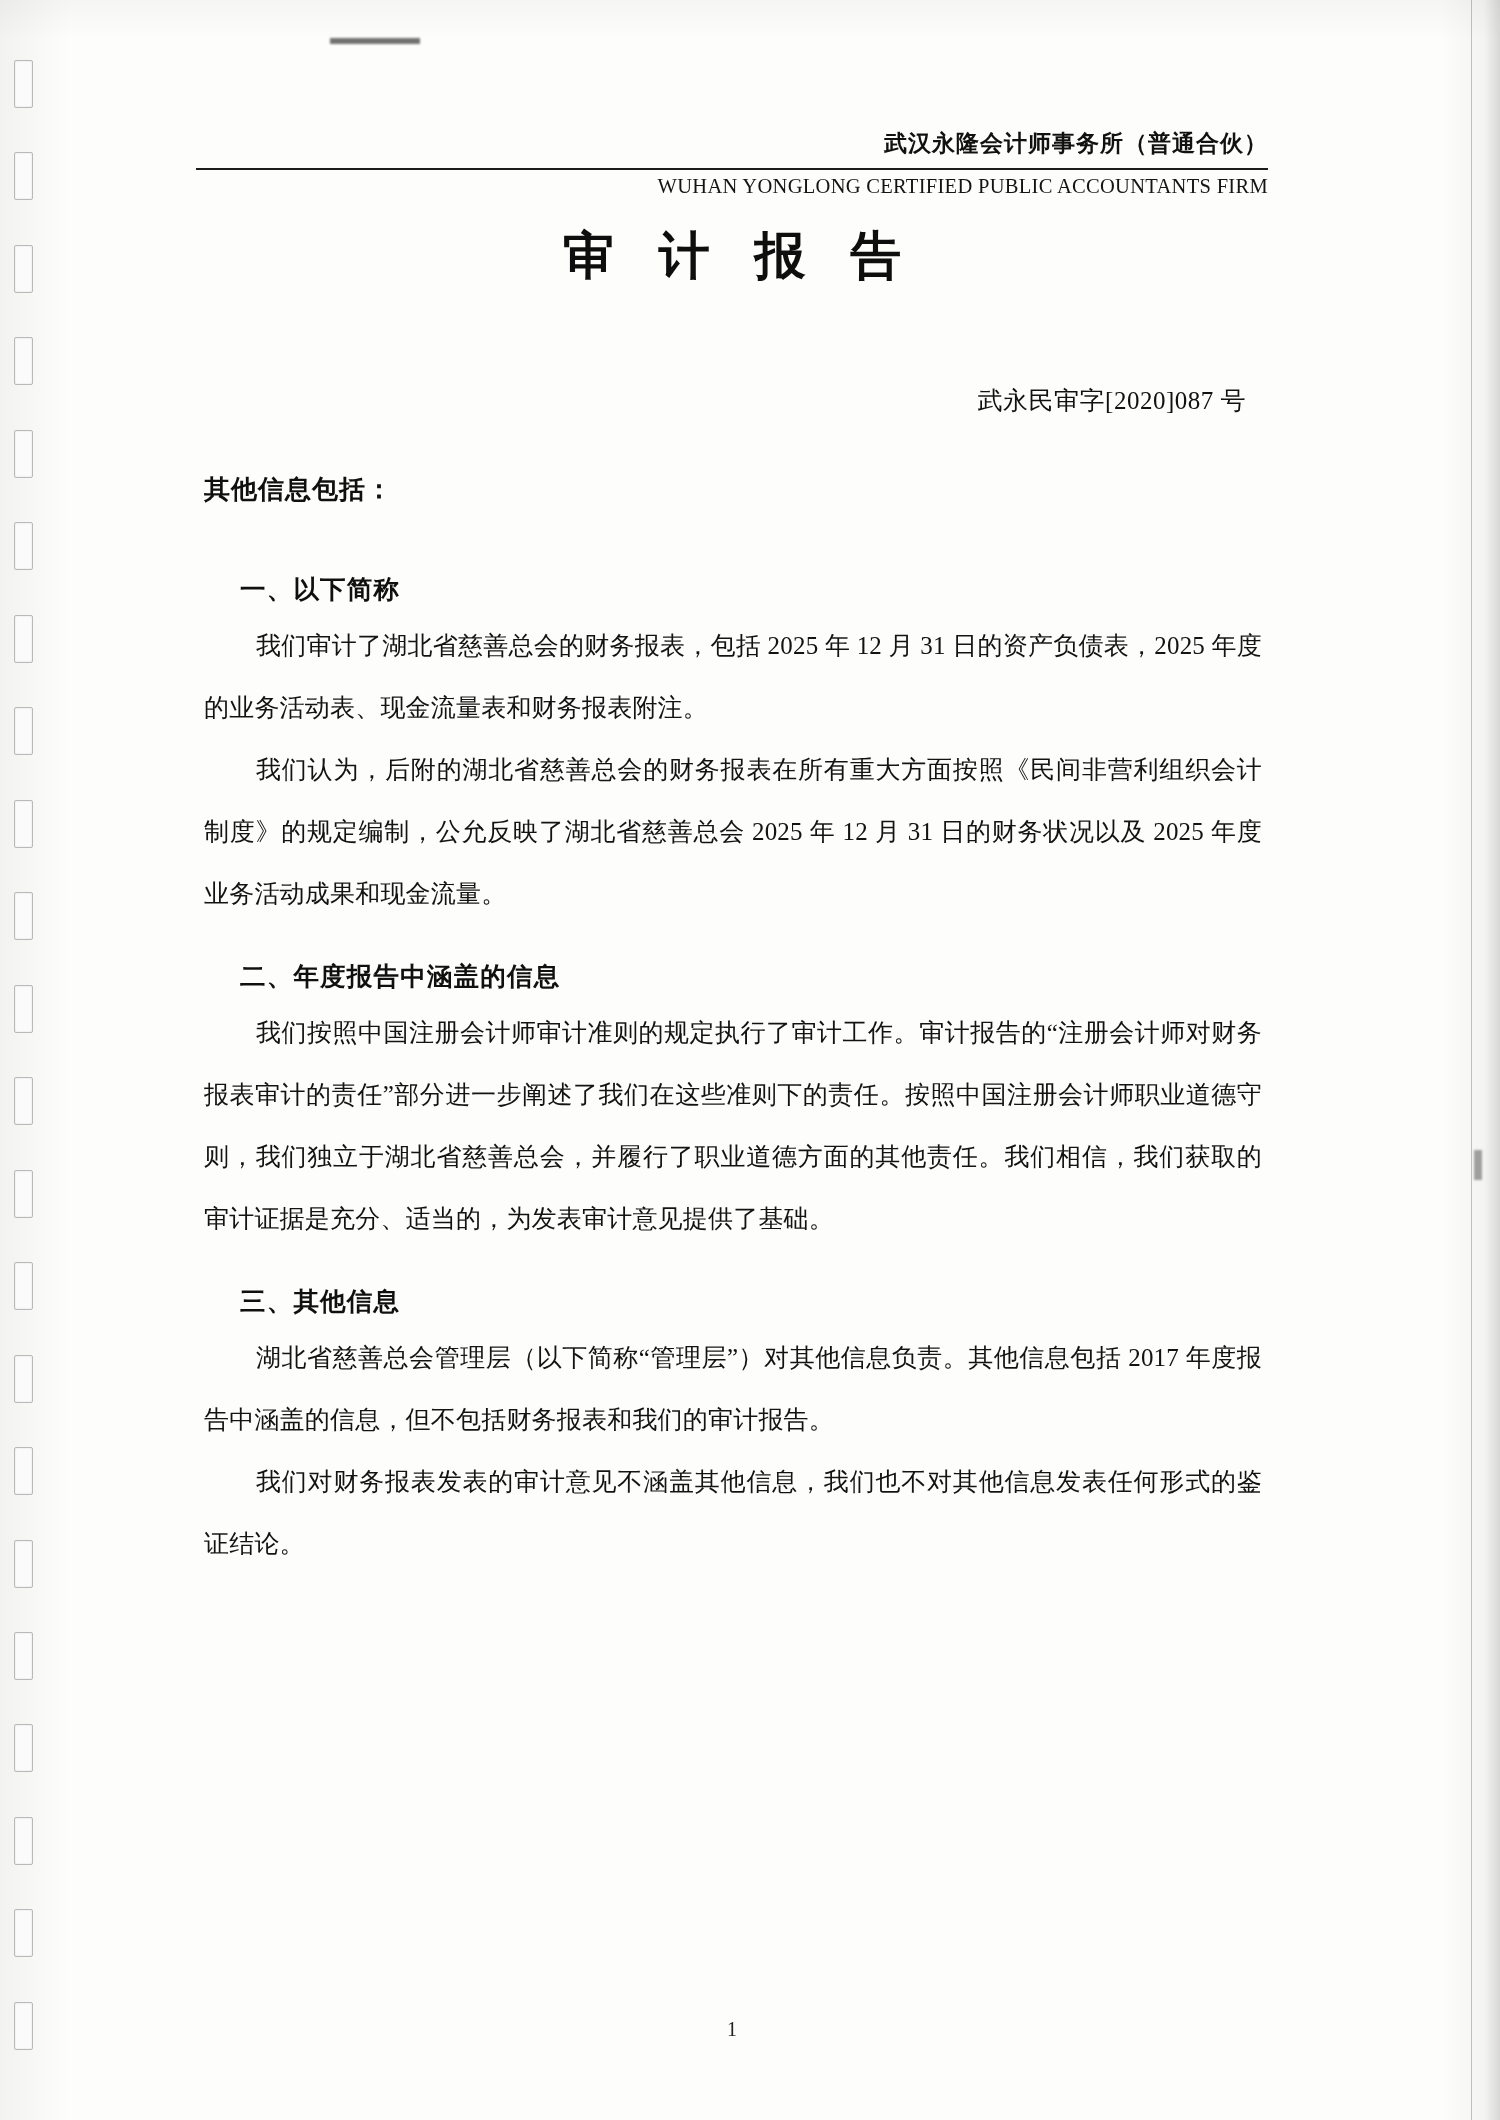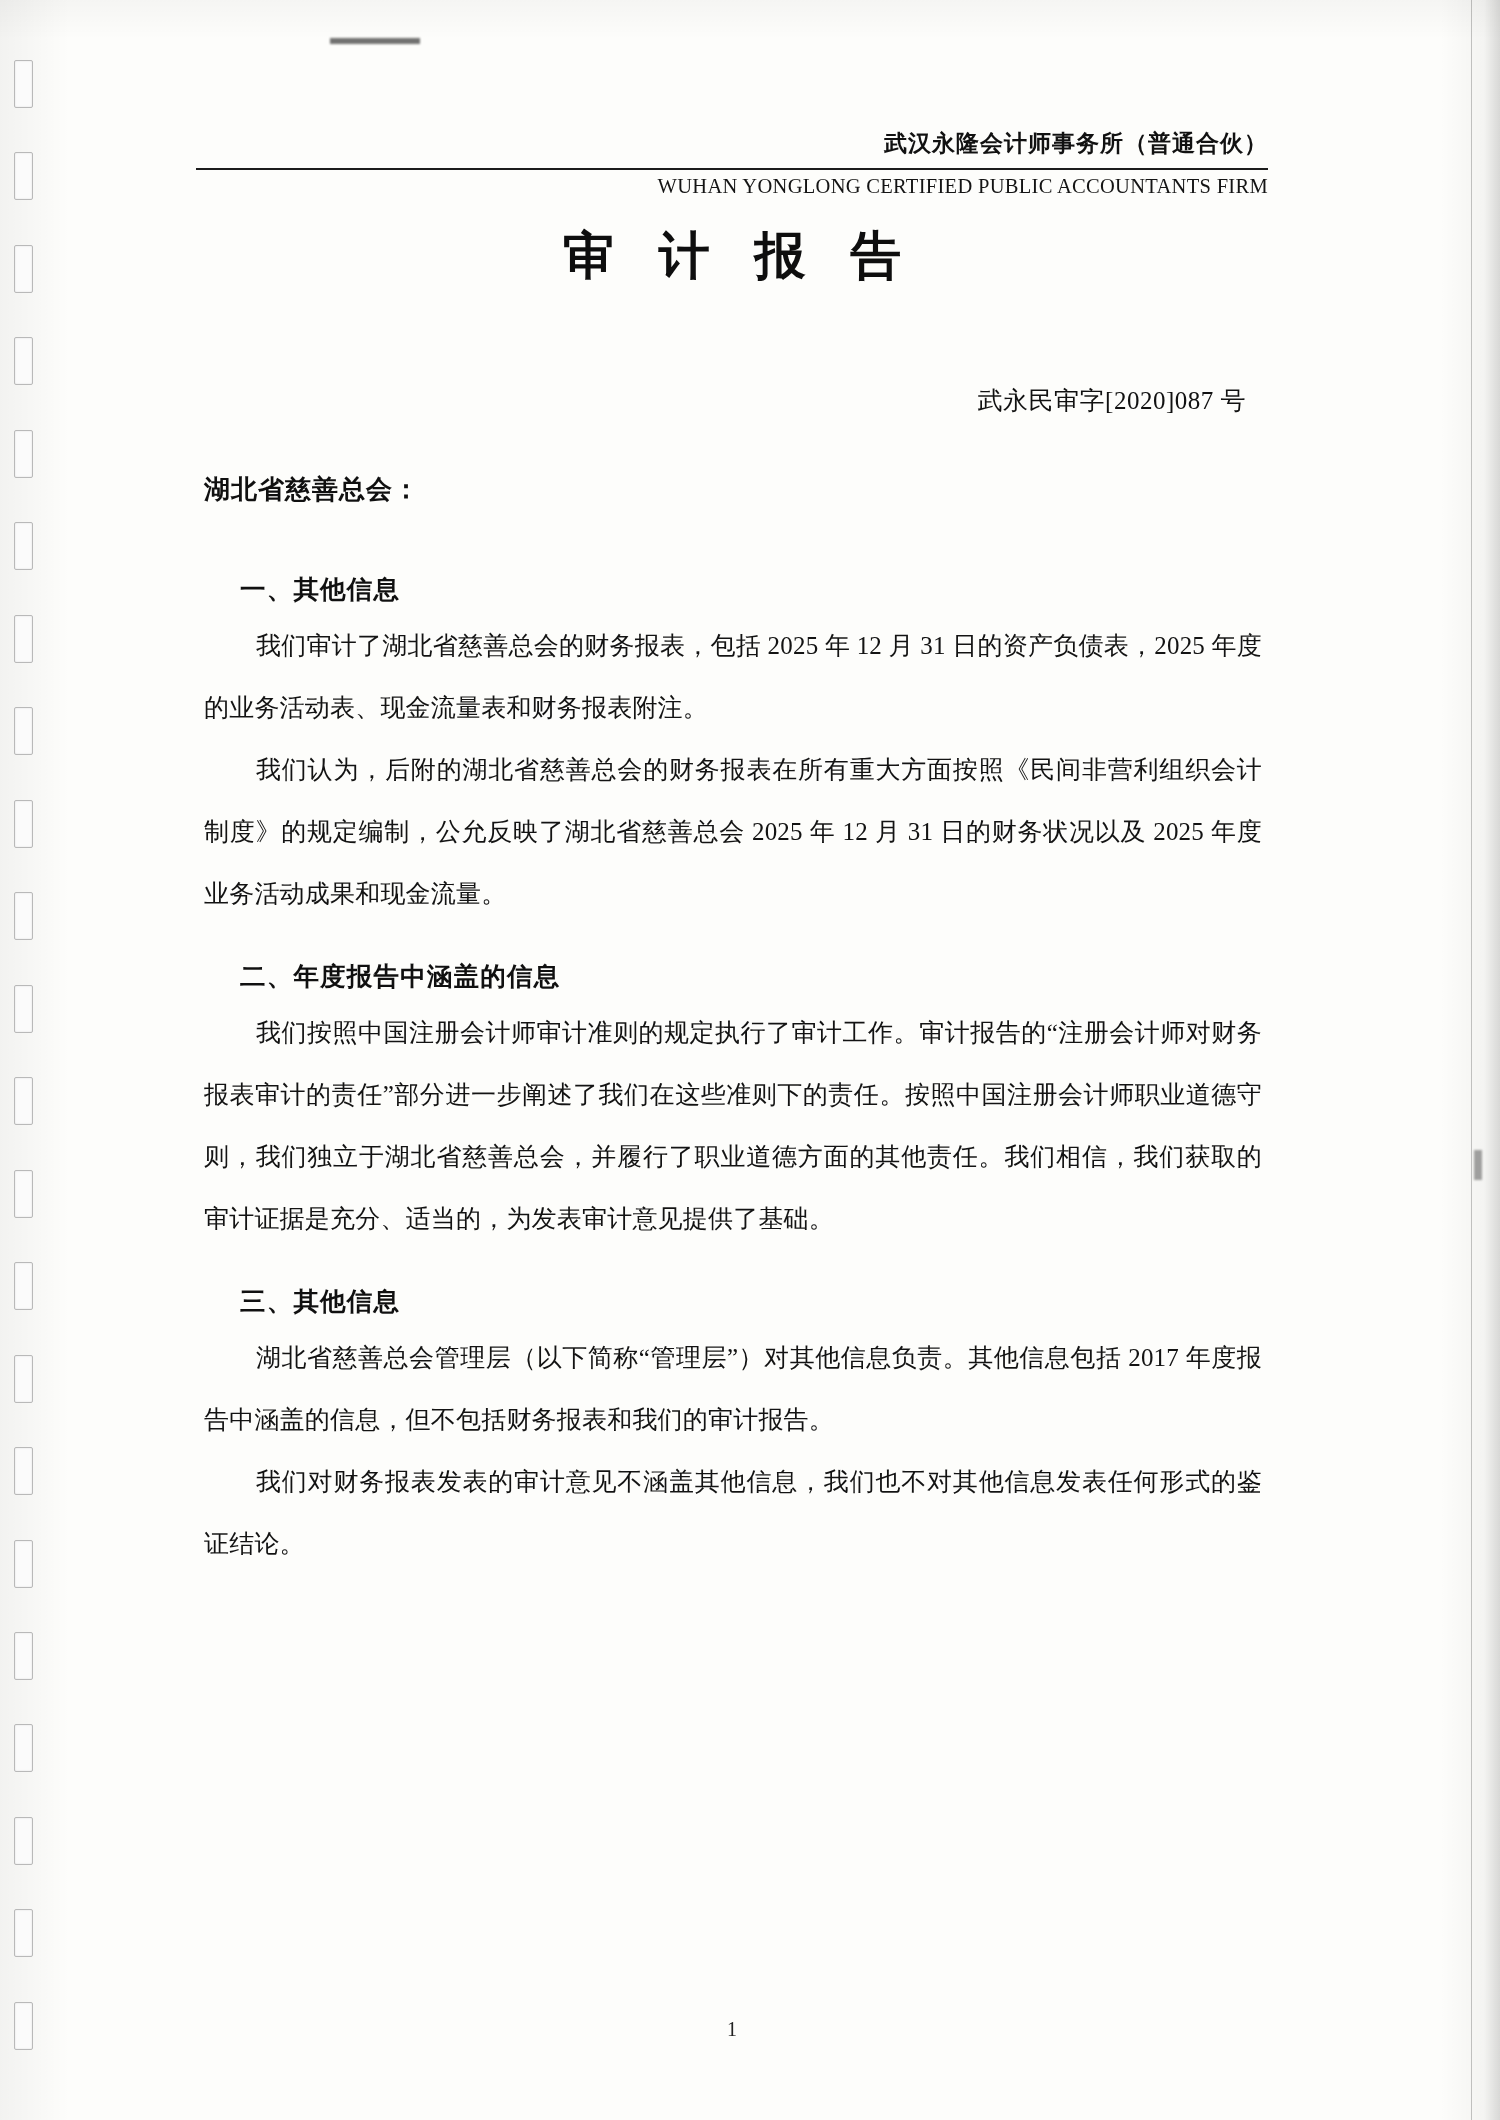--- a/index.html
+++ b/index.html
@@ -243,26 +243,26 @@
     <div class="firm-block">
       <div class="firm-cn">武汉永隆会计师事务所（普通合伙）</div>
       <div class="firm-rule"></div>
       <div class="firm-en">WUHAN YONGLONG CERTIFIED PUBLIC ACCOUNTANTS FIRM</div>
     </div>
 
     <div class="doc-title">审 计 报 告</div>
 
     <div class="doc-number">武永民审字[2020]087 号</div>
 
-    <div class="addressee">湖北省慈善总会：</div>
+    <div class="addressee">其他信息包括：</div>
 
     <div class="body-flow">
 
       <div>
-        <div class="sec-heading">一、其他信息</div>
+        <div class="sec-heading">一、以下简称</div>
         <p class="para">我们审计了湖北省慈善总会的财务报表，包括 2025 年 12 月 31 日的资产负债表，2025 年度的业务活动表、现金流量表和财务报表附注。</p>
         <p class="para">我们认为，后附的湖北省慈善总会的财务报表在所有重大方面按照《民间非营利组织会计制度》的规定编制，公允反映了湖北省慈善总会 2025 年 12 月 31 日的财务状况以及 2025 年度业务活动成果和现金流量。</p>
       </div>
 
       <div class="block-gap"></div>
 
       <div>
         <div class="sec-heading">二、年度报告中涵盖的信息</div>
         <p class="para">我们按照中国注册会计师审计准则的规定执行了审计工作。审计报告的“注册会计师对财务报表审计的责任”部分进一步阐述了我们在这些准则下的责任。按照中国注册会计师职业道德守则，我们独立于湖北省慈善总会，并履行了职业道德方面的其他责任。我们相信，我们获取的审计证据是充分、适当的，为发表审计意见提供了基础。</p>
       </div>

